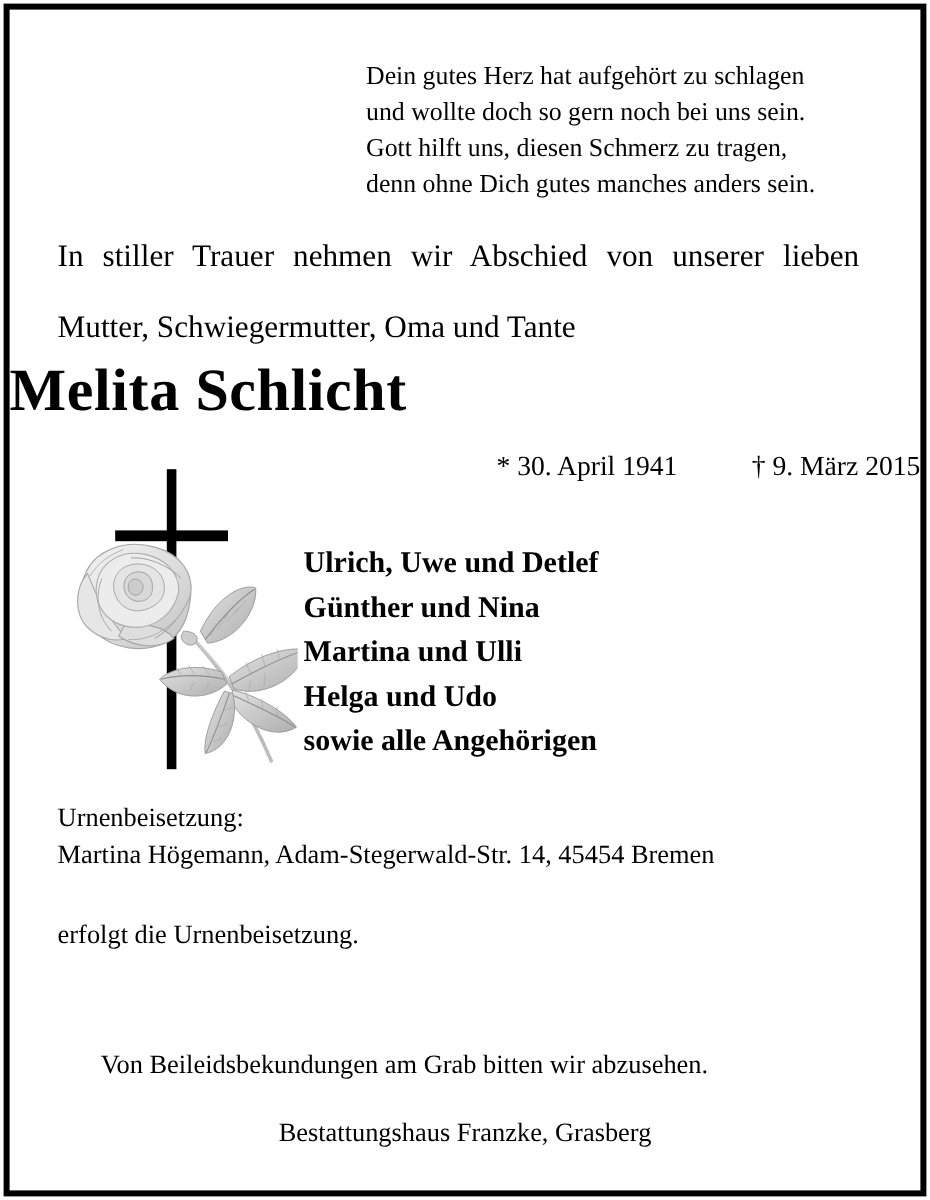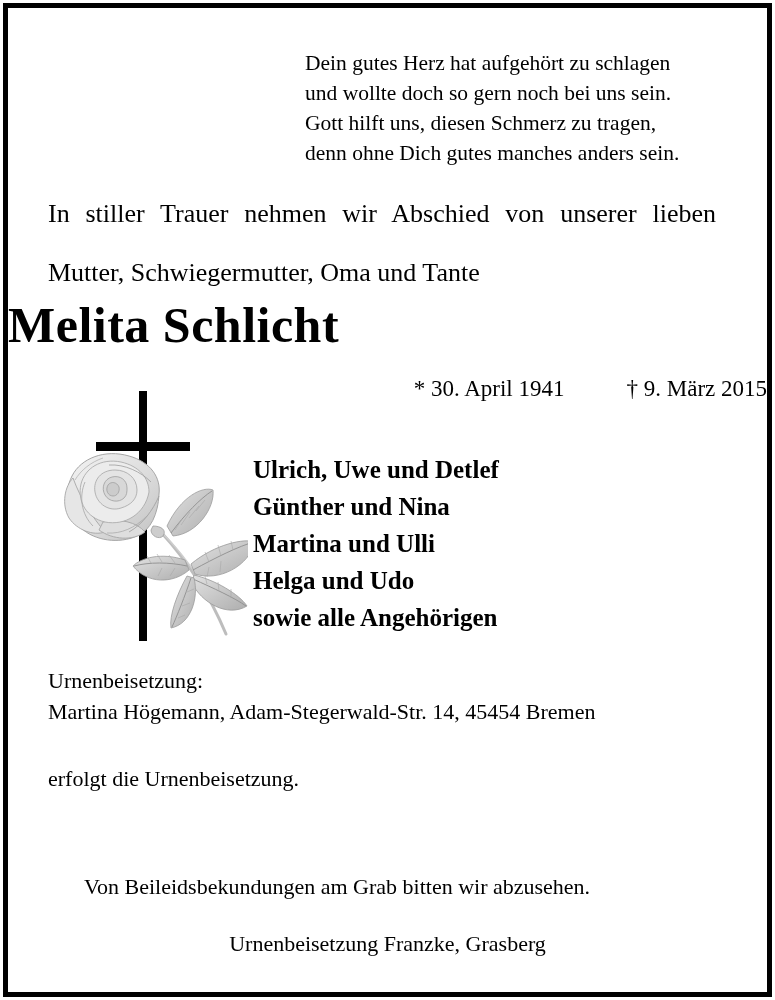--- a/index.html
+++ b/index.html
@@ -280,16 +280,16 @@
       <div>Urnenbeisetzung:</div>
       <div>Martina Högemann, Adam-Stegerwald-Str. 14, 45454 Bremen</div>
     </div>
 
     <div class="ceremony">
       <div class="last">erfolgt die Urnenbeisetzung.</div>
     </div>
 
     <div class="request">Von Beileidsbekundungen am Grab bitten wir abzusehen.</div>
 
-    <div class="funeralhome">Urnenbeisetzung Franzke, Grasberg</div>
+    <div class="funeralhome">Bestattungshaus Franzke, Grasberg</div>
 
   </div>
 </div>
 
 </body></html>

